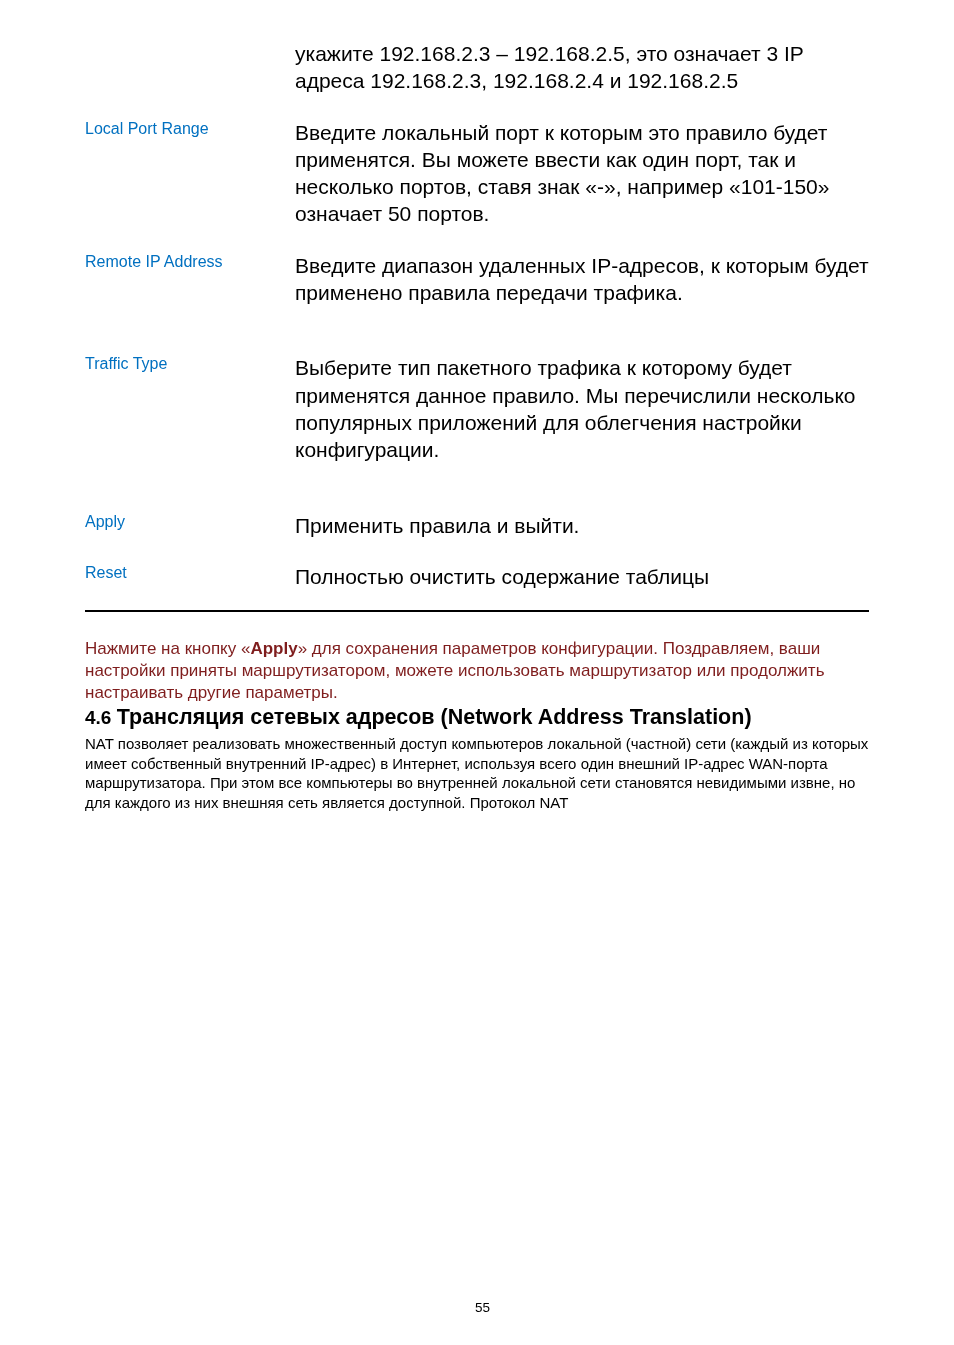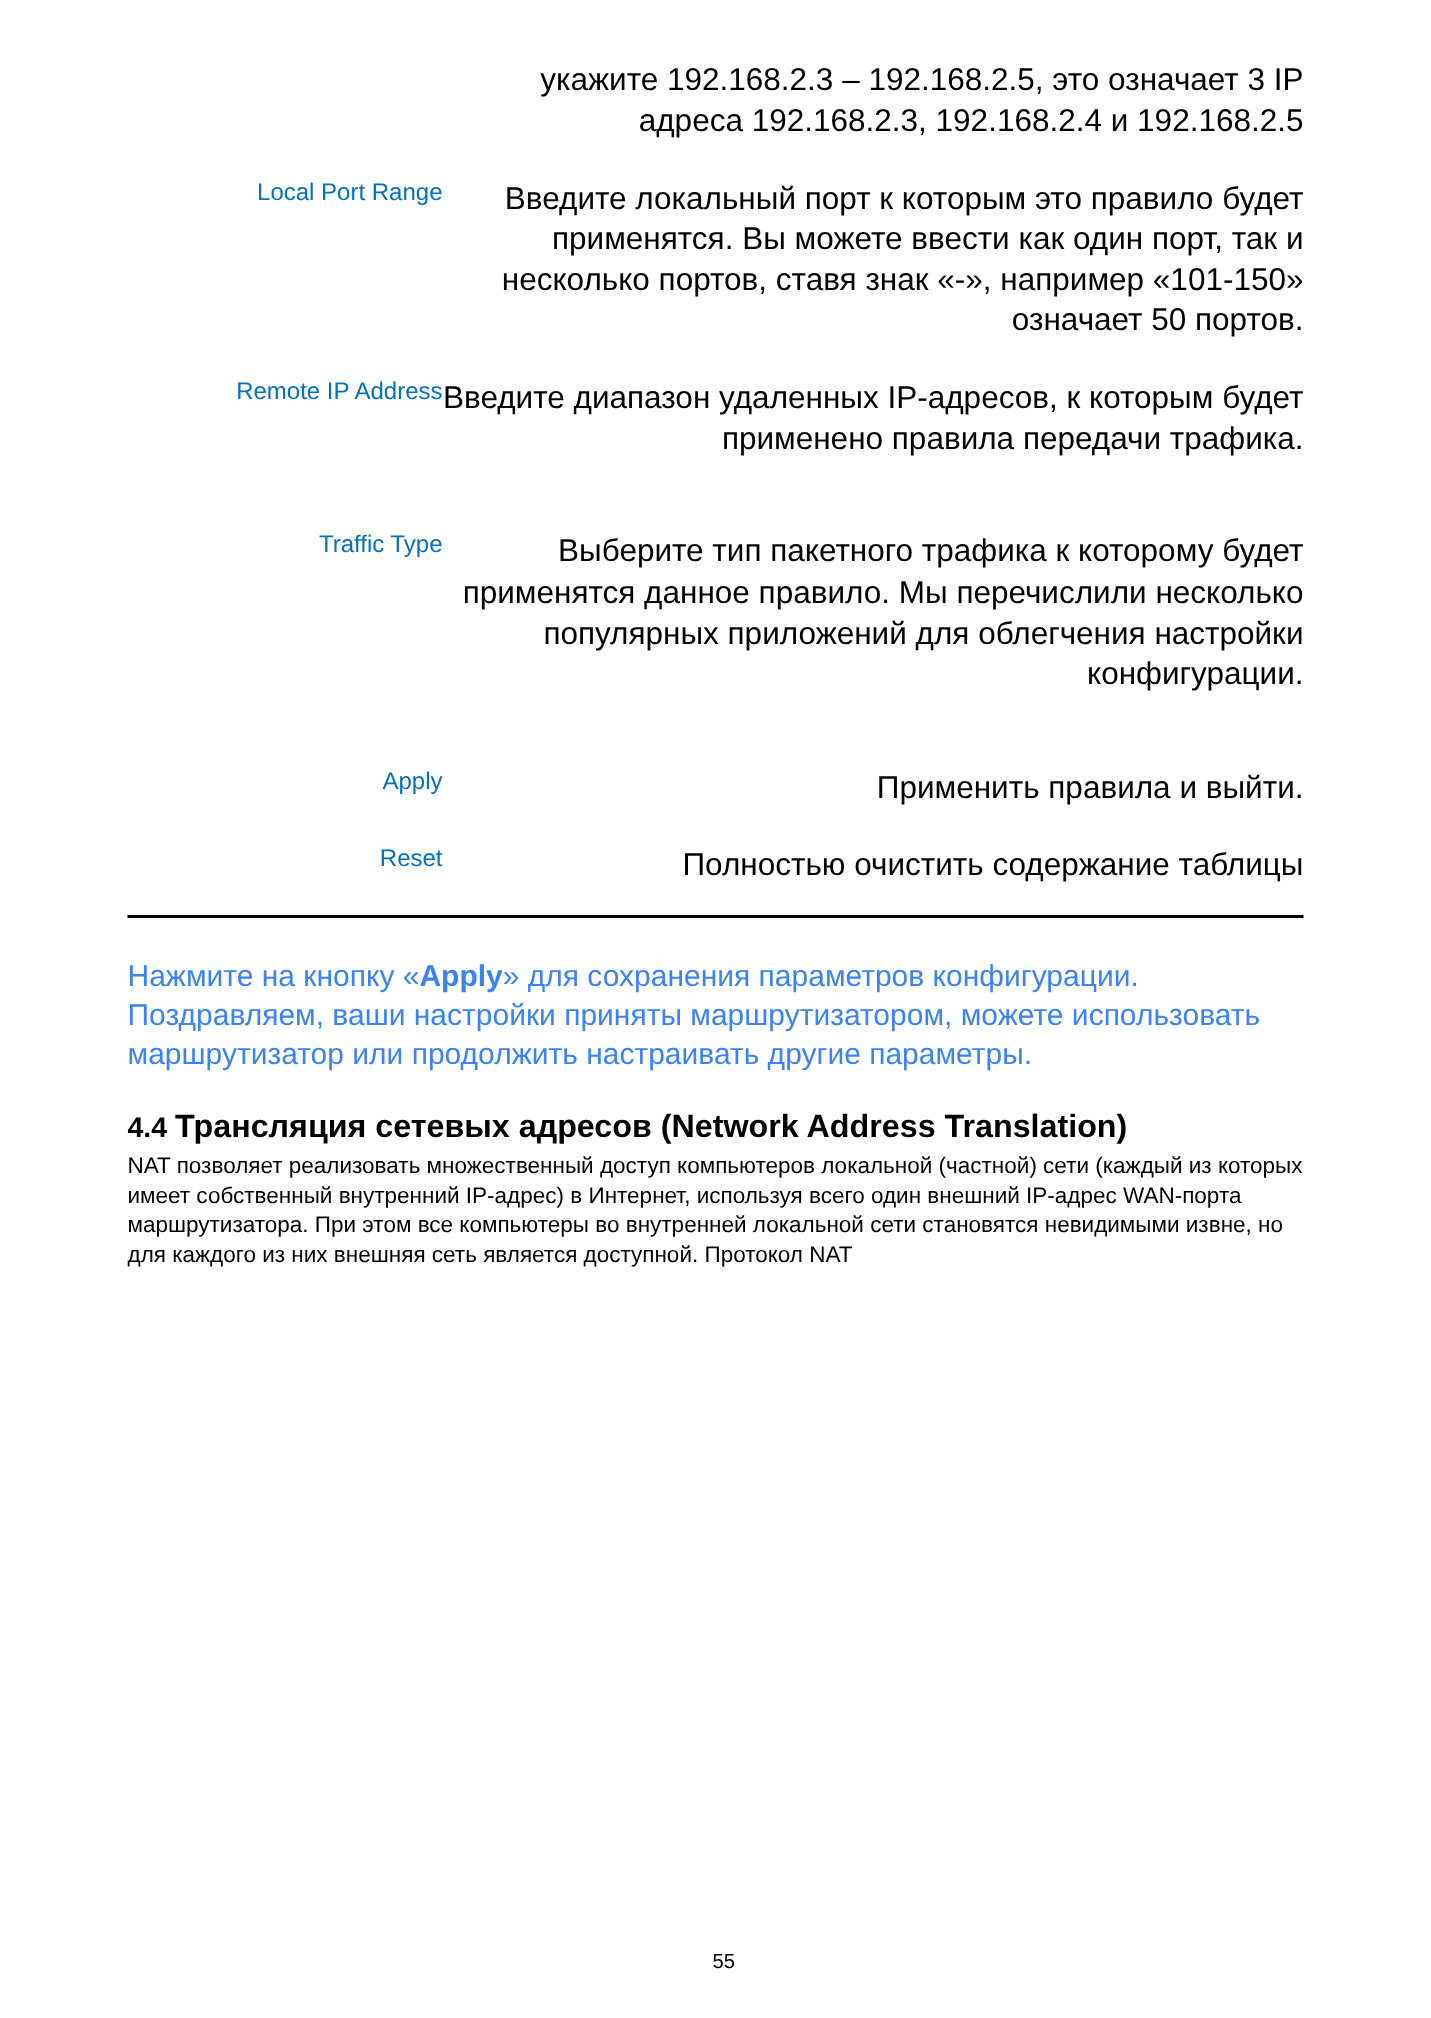--- a/index.html
+++ b/index.html
@@ -13,21 +13,20 @@
       width: 954px;
       height: 1345px;
       padding: 40px 85px 20px 85px;
       position: relative;
       color: #000000;
     }
     .definition-table {
       width: 100%;
       border-collapse: collapse;
       margin-bottom: 20px;
-      text-align: right;
     }
     .definition-table td {
       vertical-align: top;
       padding: 0;
     }
     .term-cell {
       width: 210px;
       padding-right: 0px;
     }
     .term {
@@ -47,24 +46,23 @@
       padding-bottom: 0;
     }
     .hr {
       border: none;
       border-top: 2px solid #000000;
       margin-top: 12px;
       margin-bottom: 26px;
       width: 100%;
     }
     .body-text {
-      font-size: 20px;
+      font-size: 17px;
       line-height: 1.3;
-      color: #3b82f6;
-      margin-bottom: 22px;
+      color: #7f1d1d;
     }
     .section-heading {
       font-size: 21.5px;
       font-weight: bold;
       line-height: 1.3;
       color: #000000;
       margin-bottom: 2px;
     }
     .section-number {
       font-size: 19px;
@@ -171,18 +169,18 @@
 </tbody>
   </table>
 
 <hr class="hr">
 
 <p class="body-text">
   <span>Нажмите на кнопку «</span><b>Apply</b><span>» для сохранения параметров конфигурации. Поздравляем, ваши настройки приняты маршрутизатором, можете использовать маршрутизатор или продолжить настраивать другие параметры.</span>
 </p>
 
 <div class="section-heading">
-  <span class="section-number">4.4 </span><span>Трансляция сетевых адресов (Network Address Translation)</span>
+  <span class="section-number">4.6 </span><span>Трансляция сетевых адресов (Network Address Translation)</span>
 </div>
 
 <p class="section-body">NAT позволяет реализовать множественный доступ компьютеров локальной (частной) сети (каждый из которых имеет собственный внутренний IP-адрес) в Интернет, используя всего один внешний IP-адрес WAN-порта маршрутизатора. При этом все компьютеры во внутренней локальной сети становятся невидимыми извне, но для каждого из них внешняя сеть является доступной. Протокол NAT</p>
 
 <div class="page-number">55</div>
 
 </body></html>

